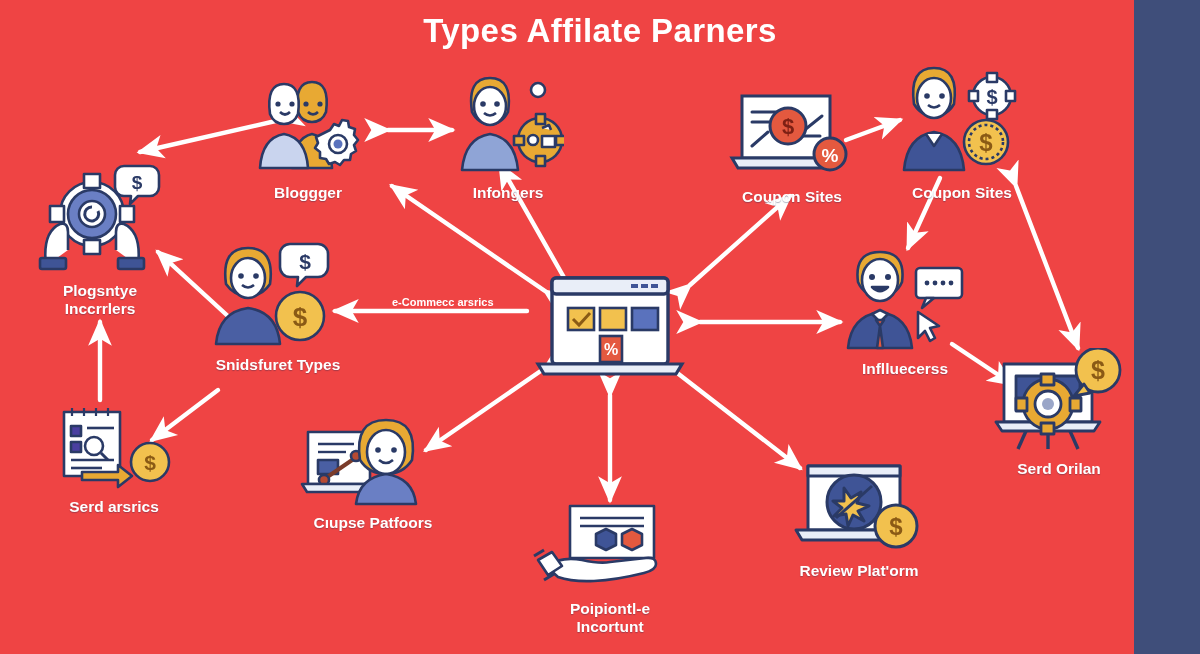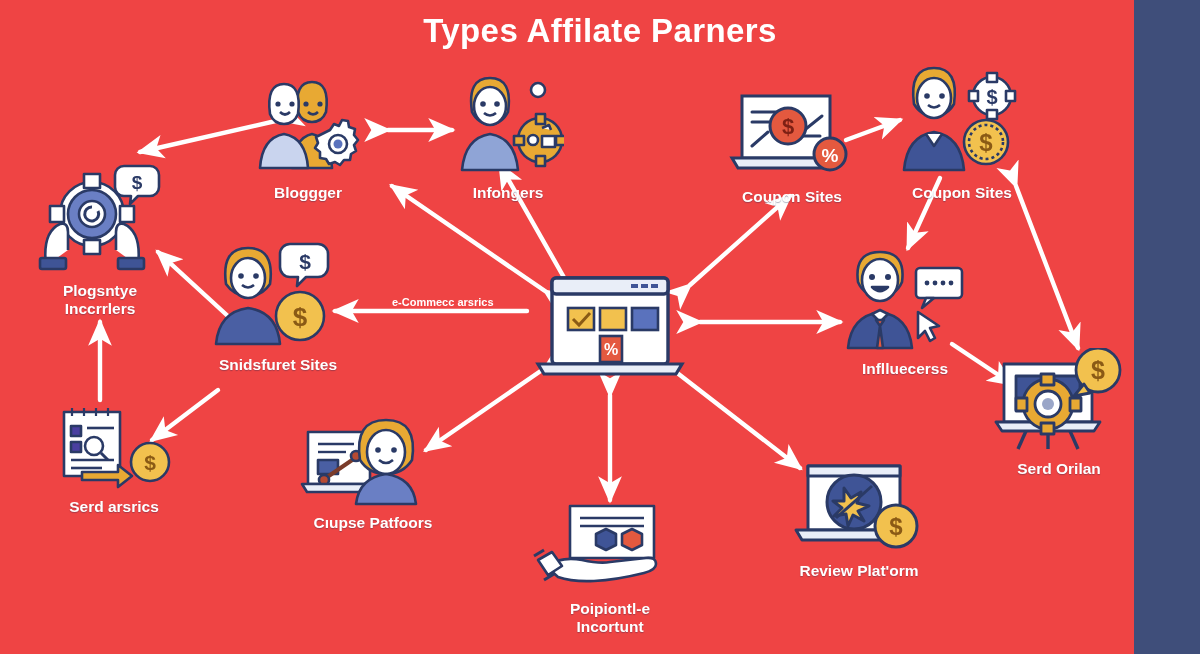--- a/index.html
+++ b/index.html
@@ -224,21 +224,21 @@
         <circle cx="33" cy="36" r="2.8" fill="#2a3a66" stroke="none"></circle>
           <circle cx="48" cy="36" r="2.8" fill="#2a3a66" stroke="none"></circle>
         <path d="M34 45 q6 5 12 0" fill="none"></path>
         <path d="M8 104 q3 -32 32 -36 q29 4 32 36Z" fill="#4a5fa3"></path>
         <path d="M82 4 h28 a10 10 0 0 1 10 10 v13 a10 10 0 0 1 -10 10 h-12 l-9 9 l1 -9 h-8 a10 10 0 0 1 -10 -10 v-13 a10 10 0 0 1 10 -10Z" fill="#ffffff"></path>
         <text x="97" y="29" font-size="21" font-weight="bold" fill="#2a3a66" text-anchor="middle" stroke="none" font-family="Liberation Sans, sans-serif">$</text>
         <circle cx="92" cy="76" r="24" fill="#f2c14e"></circle>
         <text x="92" y="86" font-size="26" font-weight="bold" fill="#8a5a15" text-anchor="middle" stroke="none" font-family="Liberation Sans, sans-serif">$</text>
       </g>
     </svg>
-    <div class="cap">Snidsfuret Sites</div>
+    <div class="cap">Snidsfuret Types</div>
   </div>
 
   <div class="node" style="left:44px;top:402px;width:140px;">
     <svg class="art" width="140" height="88" viewBox="0 0 140 88">
       <g stroke="#2a3a66" stroke-width="2.6" stroke-linejoin="round">
         <path d="M20 10 h56 v64 h-56Z" fill="#ffffff"></path>
         <g stroke-width="2.2">
             <line x1="28" y1="6" x2="28" y2="14"></line>
             <line x1="40" y1="6" x2="40" y2="14"></line>
             <line x1="52" y1="6" x2="52" y2="14"></line>

